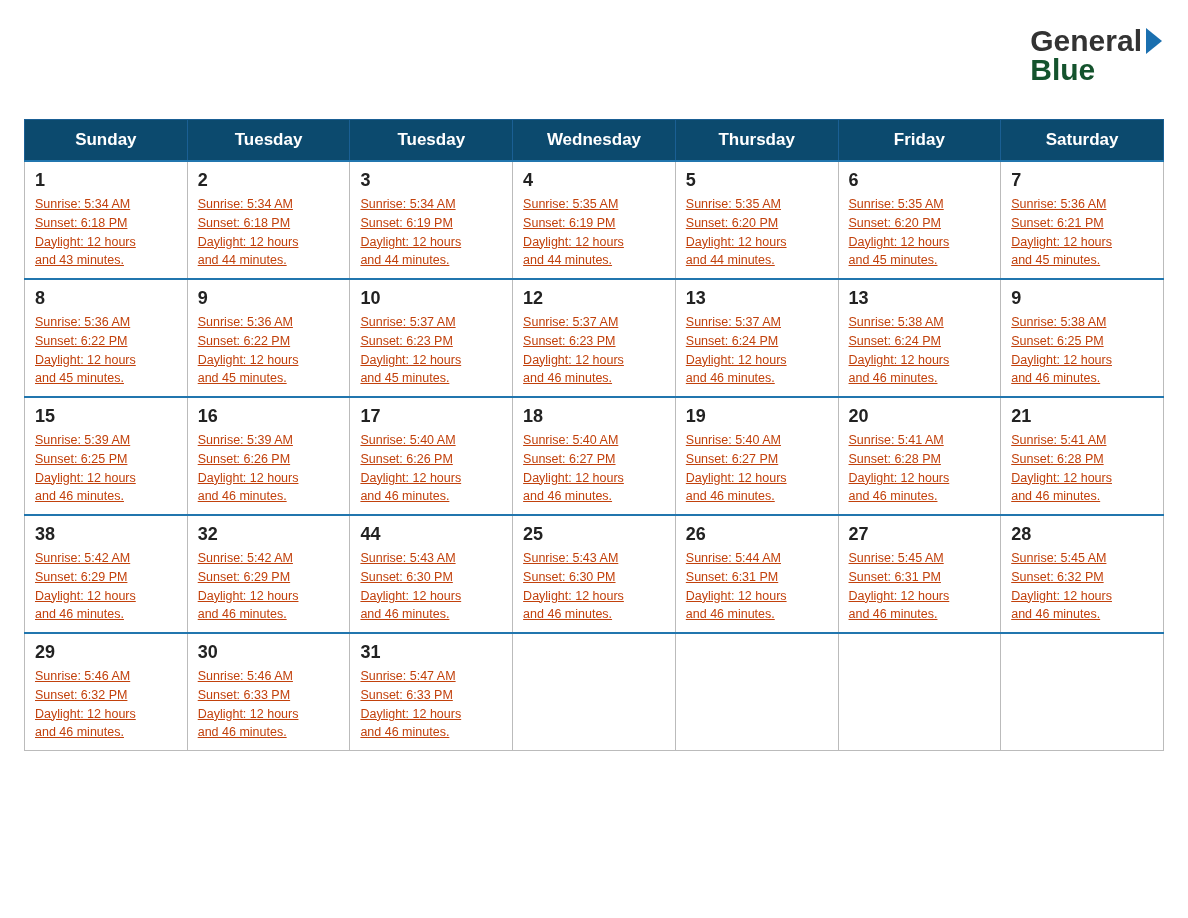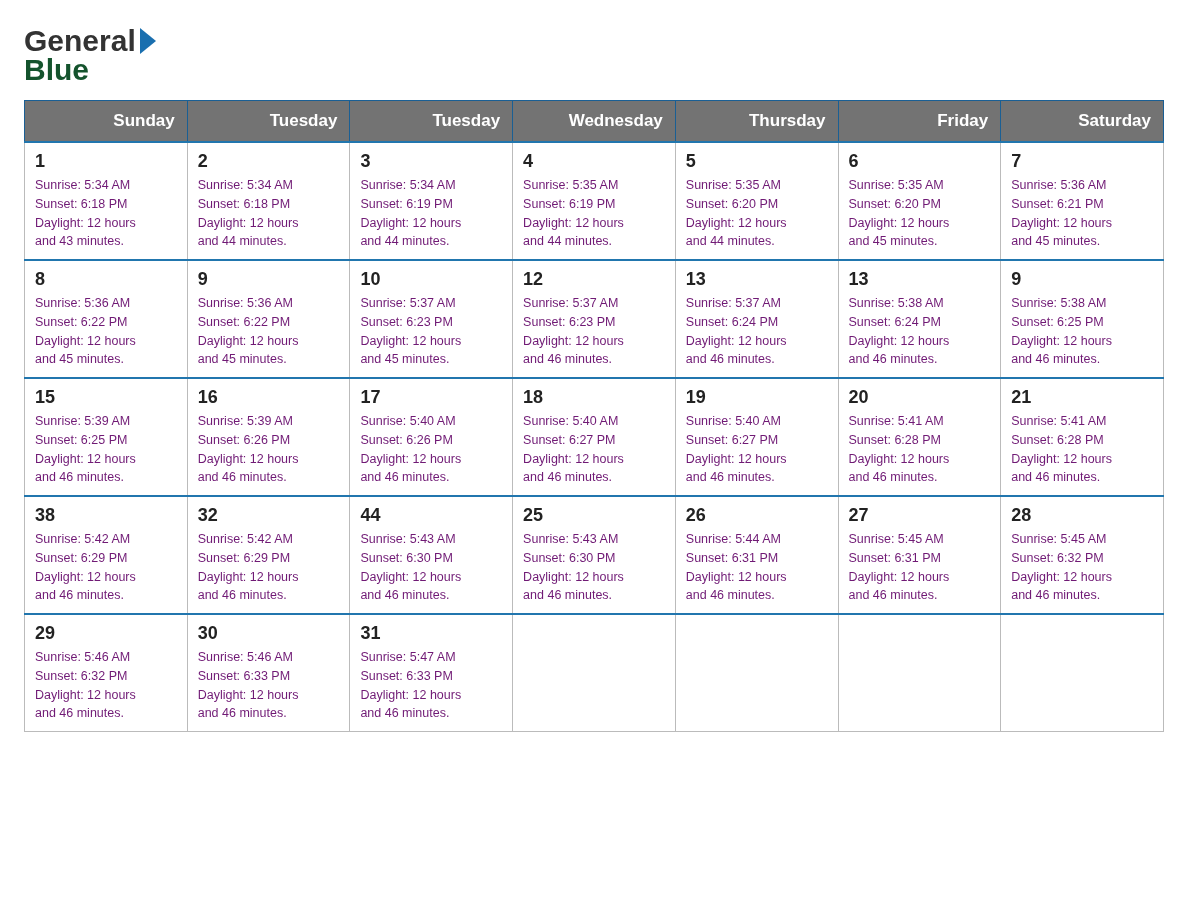--- a/index.html
+++ b/index.html
@@ -5,23 +5,23 @@
     * { box-sizing: border-box; margin: 0; padding: 0; }
     body {
       font-family: Arial, sans-serif;
       background: #fff;
       padding: 24px;
       width: 1188px;
       min-height: 918px;
     }
     .header {
       display: flex;
-      justify-content: flex-start;
+      justify-content: flex-end;
       align-items: flex-start;
-      margin-bottom: 13px;
+      margin-bottom: 32px;
     }
     .logo {
       display: flex;
       flex-direction: column;
       align-items: flex-start;
     }
     .title-section {
       text-align: right;
     }
     .month-title {
@@ -33,44 +33,45 @@
       font-size: 22px;
       color: #555;
       margin-top: 4px;
     }
     .calendar {
       width: 100%;
       border-collapse: collapse;
       border: 1px solid #999;
     }
     .calendar th {
-      background-color: #737373;
+      background-color: #0c4a6e;
       color: #fff;
-      text-align: right;
+      text-align: center;
       padding: 10px 12px;
       font-size: 17px;
       border: 1px solid #1a5f94;
     }
     .calendar td {
       vertical-align: top;
       padding: 8px 10px;
       border: 1px solid #bbb;
       width: calc(100% / 7);
       min-height: 100px;
     }
     .day-number {
       font-size: 18px;
       font-weight: bold;
       color: #222;
       margin-bottom: 4px;
     }
     .day-info {
       font-size: 12.5px;
-      color: #701a75;
+      color: #c2410c;
       line-height: 1.5;
+      text-decoration: underline;
     }
     .empty-cell {
       background: #fff;
     }
     .week-row td {
       border-top: 2px solid #2176ae;
     }
   </style>
 </head>
 <body>

